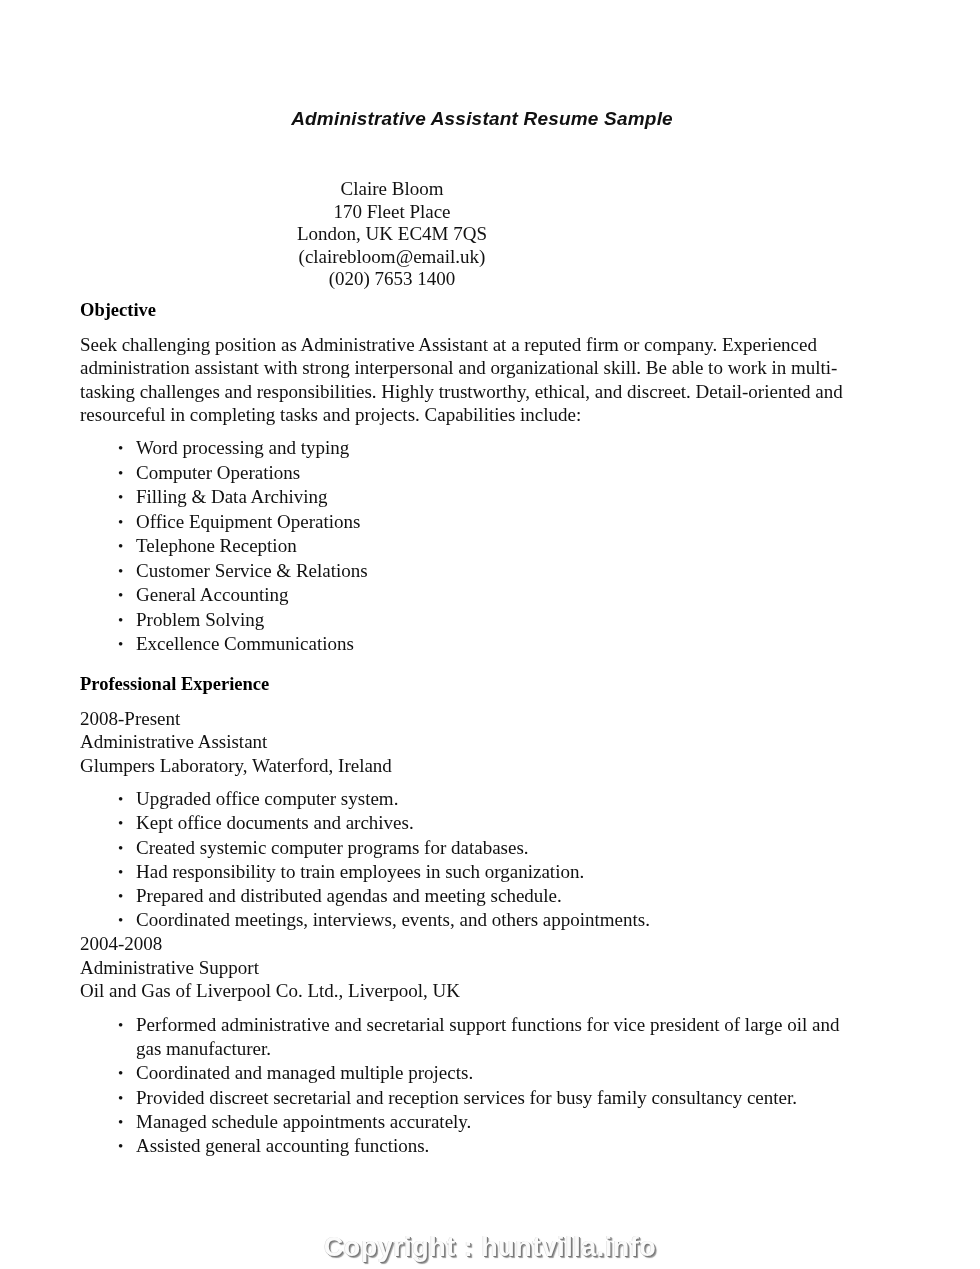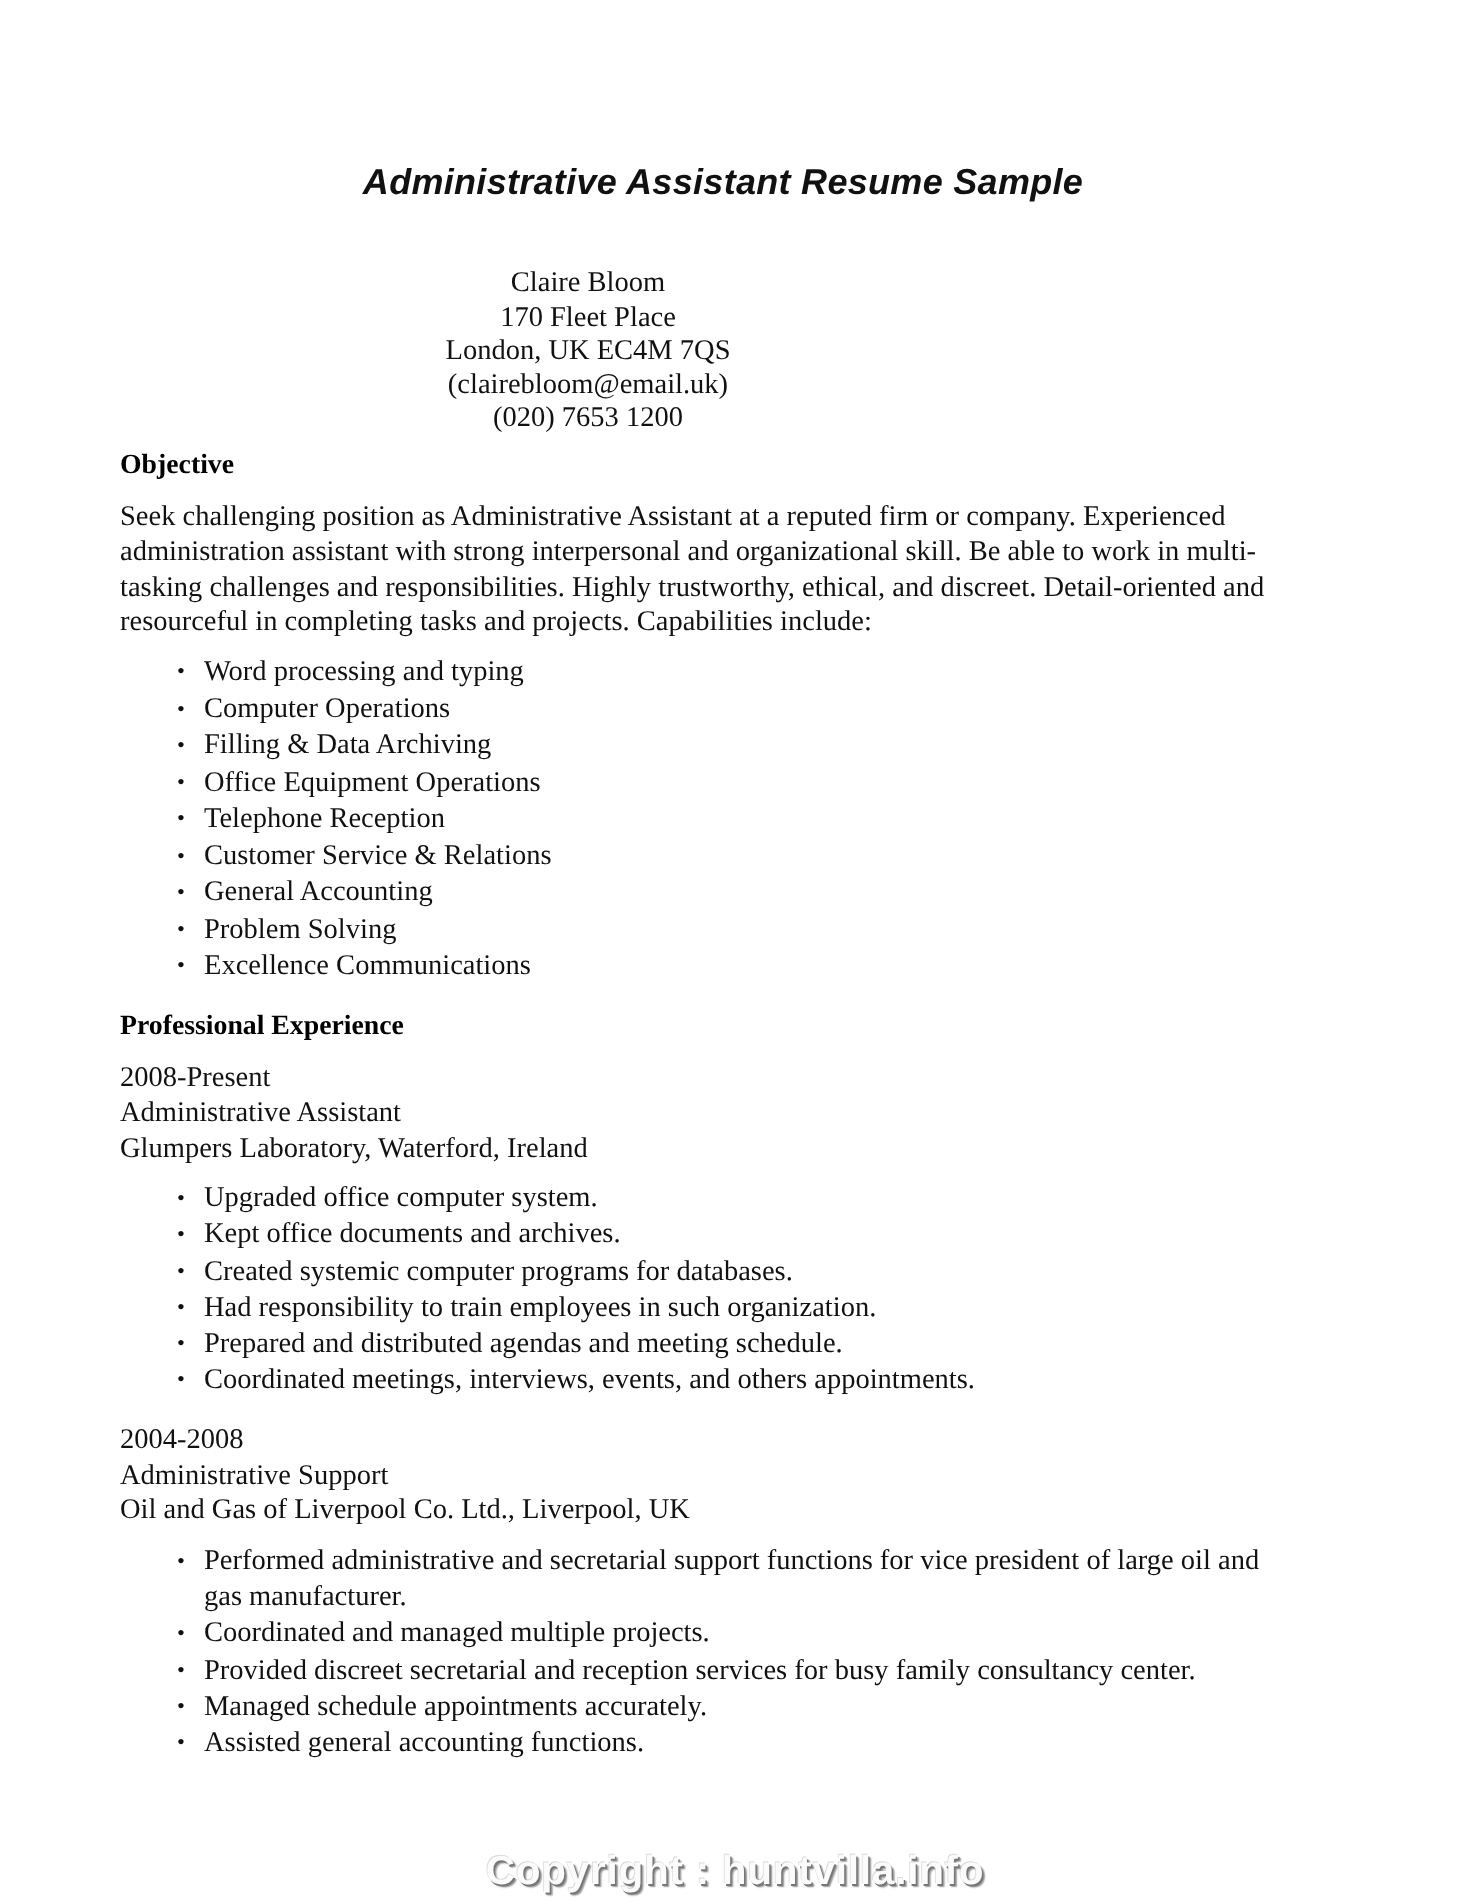--- a/index.html
+++ b/index.html
@@ -27,21 +27,21 @@
   
   .doc-title {
     position: absolute;
     left: 0;
     top: 108px;
     width: 964px;
     text-align: center;
     font-family: "Liberation Sans", sans-serif;
     font-weight: bold;
     font-style: italic;
-    font-size: 24px;
+    font-size: 19px;
     letter-spacing: 0.2px;
     color: #111111;
   }
 
   
   .contact-block {
     position: absolute;
     left: 0;
     top: 178px;
     width: 784px;
@@ -101,21 +101,20 @@
     line-height: 24.2px;
     color: #111111;
   }
 
   ul.bullets.tight li {
     line-height: 24.5px;
   }
 
   
   .job {
-    margin-top: 16px;
   }
   .job-meta {
     font-size: 19px;
     line-height: 23.5px;
     color: #111111;
   }
   .job-meta span {
     display: block;
     white-space: pre;
   }
@@ -151,21 +150,21 @@
 
 <div class="page">
 
   <div class="doc-title">Administrative Assistant Resume Sample</div>
 
   <div class="contact-block">
     <span class="contact-line">Claire Bloom</span>
     <span class="contact-line">170 Fleet Place</span>
     <span class="contact-line">London, UK EC4M 7QS</span>
     <span class="contact-line">(clairebloom@email.uk)</span>
-    <span class="contact-line">(020) 7653 1200</span>
+    <span class="contact-line">(020) 7653 1400</span>
   </div>
 
   <div class="content">
 
     <div class="section objective-section">
       <div class="section-heading">Objective</div>
       <p class="para">Seek challenging position as Administrative Assistant at a reputed firm or company. Experienced administration assistant with strong interpersonal and organizational skill. Be able to work in multi-tasking challenges and responsibilities. Highly trustworthy, ethical, and discreet. Detail-oriented and resourceful in completing tasks and projects. Capabilities include:</p>
       <ul class="bullets tight">
         <li>Word processing and typing</li>
         <li>Computer Operations</li>

